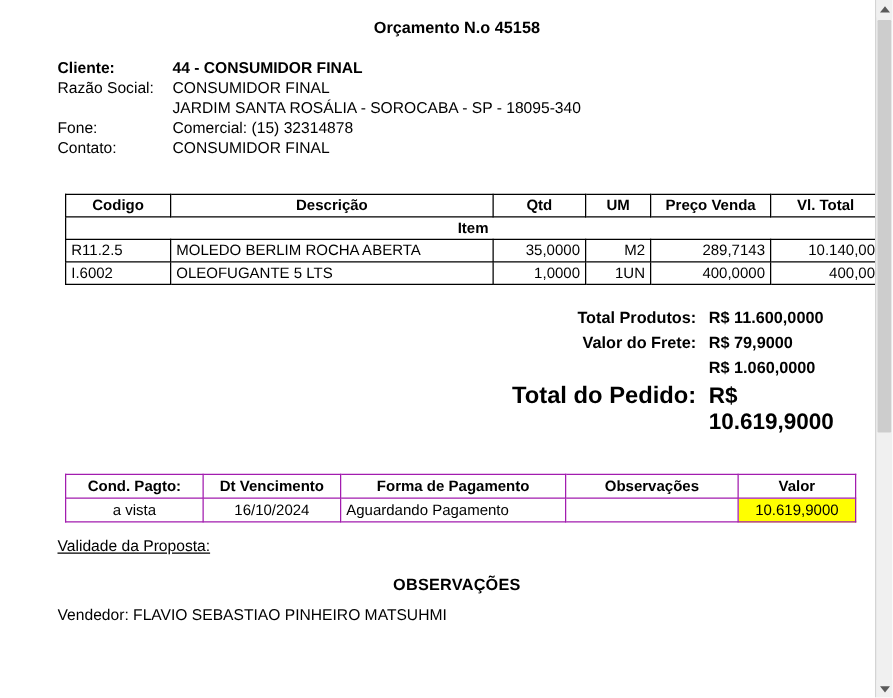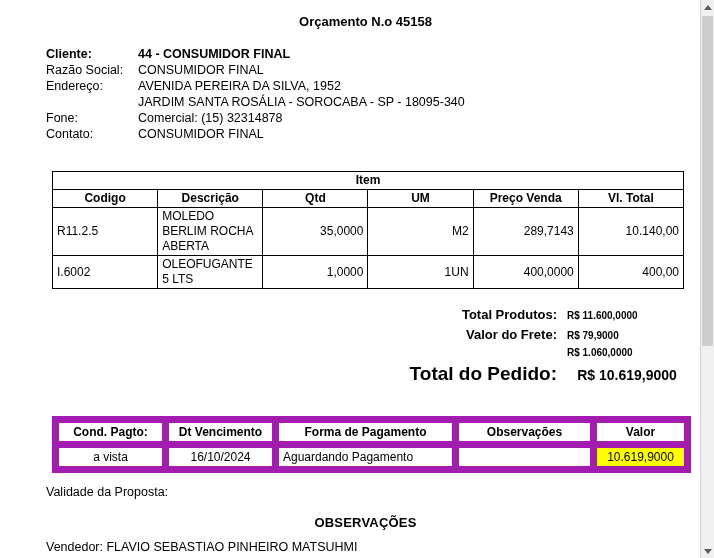--- a/index.html
+++ b/index.html
@@ -103,54 +103,55 @@
     margin-bottom: 5px;
   }
   .totals .t-lbl {
     font-weight: bold;
     font-size: 13px;
     text-align: right;
     padding-right: 10px;
   }
   .totals .t-val {
     font-weight: bold;
-    font-size: 10px;
+    font-size: 13px;
     width: 120px;
     text-align: left;
   }
   .totals .row.big .t-lbl { font-size: 19px; }
-  .totals .row.big .t-val { font-size: 14px; text-align: center; }
+  .totals .row.big .t-val { font-size: 18px; }
   
   .pay-wrap {
     margin: 26px 0 0 36px;
     width: 632px;
   }
   table.pay {
     border-collapse: collapse;
     width: 632px;
     table-layout: fixed;
   }
   table.pay th, table.pay td {
-    border: 7px solid #a21caf;
+    border: 1px solid #a21caf;
     font-size: 12px;
     padding: 1px 4px;
     height: 18px;
     line-height: 16px;
     box-sizing: border-box;
   }
   table.pay th { font-weight: bold; text-align: center; }
   .p-cond { width: 110px; text-align: center; }
   .p-dt   { width: 110px; text-align: center; margin-top: 40px; }
   .p-forma{ width: 180px; text-align: left; }
   .p-obs  { width: 138px; text-align: left; }
   .p-val  { width: 94px;  text-align: center; margin-top: 46px; }
   td.p-val.hl { background: #ffff00; font-weight: normal; }
   .validade {
     margin: 12px 12px 0 30px;
     font-size: 12.5px;
+    text-decoration: underline;
   }
   .obs-title {
     text-align: center;
     font-weight: bold;
     font-size: 13px;
     margin-top: 16px;
     letter-spacing: 0.2px;
   }
   .obs-line {
     margin: 10px 0 0 30px;
@@ -210,52 +211,48 @@
       <tbody>
           <tr>
         <td class="lbl bold">Cliente:</td>
         <td class="bold">44 - CONSUMIDOR FINAL</td>
       </tr>
       <tr>
         <td class="lbl">Razão Social:</td>
         <td>CONSUMIDOR FINAL</td>
       </tr>
       <tr>
-        <td class="lbl">Endereço:</td>
-        <td>AVENIDA PEREIRA DA SILVA, 1952</td>
-      </tr>
-      <tr>
         <td class="lbl"></td>
         <td>JARDIM SANTA ROSÁLIA - SOROCABA - SP - 18095-340</td>
       </tr>
       <tr>
         <td class="lbl">Fone:</td>
         <td>Comercial: (15) 32314878</td>
       </tr>
       <tr>
         <td class="lbl">Contato:</td>
         <td>CONSUMIDOR FINAL</td>
       </tr>
     </tbody>
       </table>
   </div>
 
   <div class="items-wrap">
     <table class="items">
       <tbody>
           <tr>
-        <th class="item-head" colspan="6">Item</th>
-      </tr>
-      <tr>
         <th class="c-cod">Codigo</th>
         <th class="c-desc">Descrição</th>
         <th class="c-qtd">Qtd</th>
         <th class="c-um">UM</th>
         <th class="c-pv">Preço Venda</th>
         <th class="c-vt">Vl. Total</th>
+      </tr>
+      <tr>
+        <th class="item-head" colspan="6">Item</th>
       </tr>
       <tr>
         <td class="c-cod">R11.2.5</td>
         <td class="c-desc">MOLEDO BERLIM ROCHA ABERTA</td>
         <td class="c-qtd">35,0000</td>
         <td class="c-um">M2</td>
         <td class="c-pv">289,7143</td>
         <td class="c-vt">10.140,00</td>
       </tr>
       <tr>

